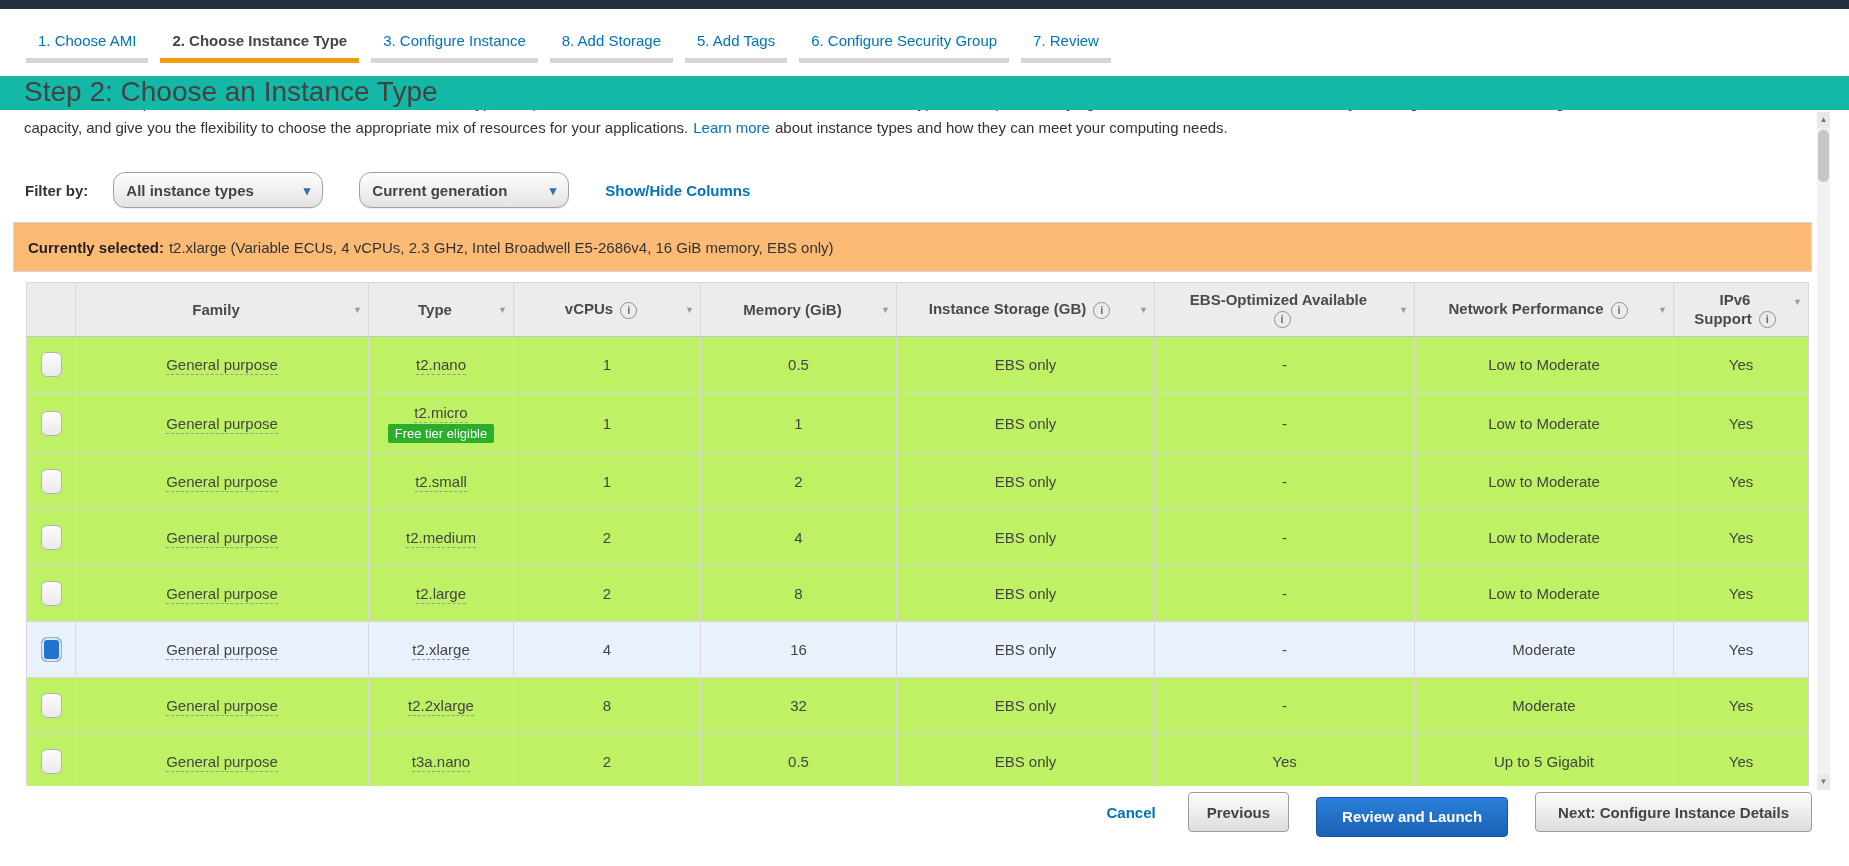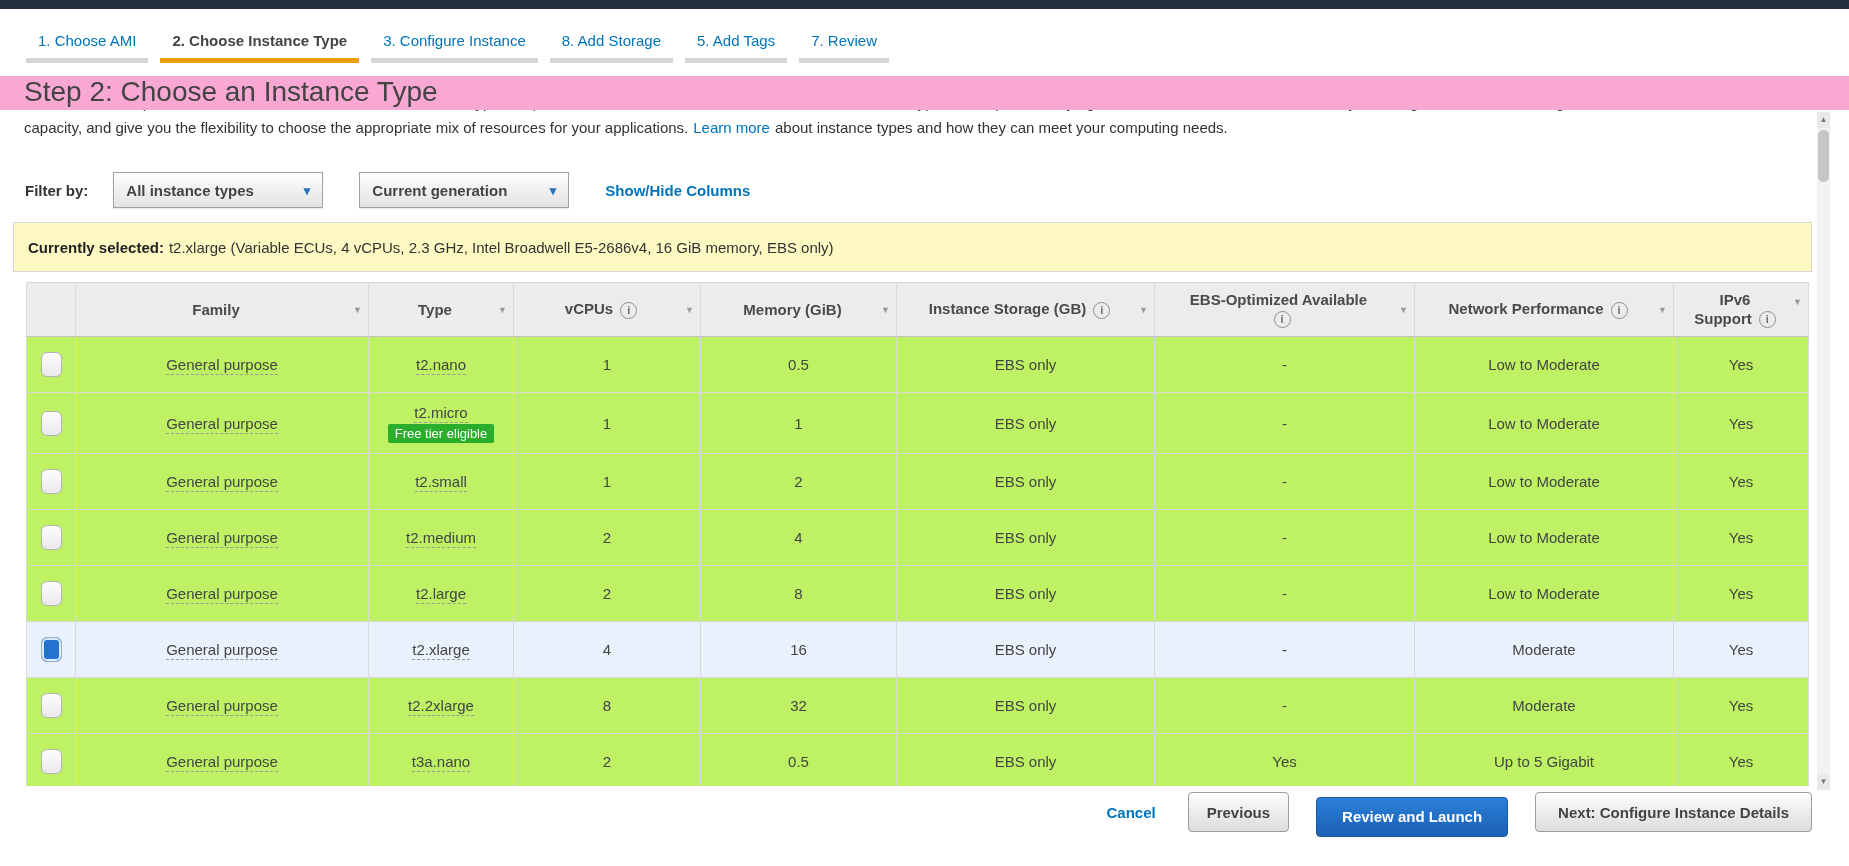--- a/index.html
+++ b/index.html
@@ -15,44 +15,44 @@
   .tabs { display:flex; padding:23px 12px 0 26px; }
   .tab {
     font-size:15px; color:#0073bb; padding:0 12px 9px; margin-right:12px;
     border-bottom:5px solid #d6d6d6; cursor:pointer; white-space:nowrap;
   }
   .tab.active { color:#444; font-weight:bold; border-bottom-color:#f09d0e; }
 
   
   .page-title {
     font-size:28px; font-weight:400; color:#434343; margin:13px 0 0;
-    padding:0 0 2px 24px; background:#f9a8d4; position:relative; z-index:2;
+    padding:0 0 2px 24px; background:#14b8a6; position:relative; z-index:2;
   }
   .desc {
     font-size:15px; line-height:25px; color:#333; margin:-20px 0 0;
     padding:0 60px 0 24px; position:relative; z-index:1; white-space:nowrap;
   }
   .desc .l1 { word-spacing:12px; letter-spacing:0.2px; color:#3a3a3a; }
   .desc a { color:#0073bb; text-decoration:none; margin:0 5px; cursor:pointer;text-align:center; }
 
   
   .filter-row { display:flex; align-items:center; margin-top:32px; padding-left:25px; }
   .filter-label { font-weight:bold; color:#333; margin-right:25px; }
   .dropdown {
     display:inline-flex; align-items:center; justify-content:space-between;
-    width:210px; height:36px; padding:16px 12px; border:1px solid #a1a1a1; border-radius:0;
+    width:210px; height:36px; padding:16px 12px; border:1px solid #a1a1a1; border-radius:12px;
     background:linear-gradient(#fefefe,#e3e3e3); font-weight:bold; color:#444;
     margin-right:36px; box-shadow:0 1px 1px rgba(0,0,0,0.08); cursor:pointer;
   }
   .caret { color:#2e73b8; font-size:13px; margin-left:10px; }
   .showhide { color:#0073bb; font-weight:bold; text-decoration:none; margin-left:0; cursor:pointer; }
 
   
   .selected-box {
-    margin:14px 0 0 13px; width:1799px; border:1px solid #d7d7d7; background:#fef9c3;
+    margin:14px 0 0 13px; width:1799px; border:1px solid #d7d7d7; background:#fdba74;
     padding:16px 14px 15px; color:#333;
   }
   .selected-box b { margin-right:5px; color:#222; }
 
   
   .table-clip { margin:10px 0 0 26px; width:1790px; height:504px; overflow:hidden; }
   table { border-collapse:collapse; table-layout:fixed; width:1782px; font-size:15px; color:#444; }
   th, td { border:1px solid #d9d9d9; text-align:center; vertical-align:middle; padding:0; }
   thead th {
     background:#ececec; height:54px; font-weight:bold; color:#4a4a4a;
@@ -106,20 +106,21 @@
 <body>
 
 <div class="topbar"></div>
 
 <div class="tabs" id="tabs">
     <div class="tab">1. Choose AMI</div>
     <div class="tab active">2. Choose Instance Type</div>
     <div class="tab">3. Configure Instance</div>
     <div class="tab">8. Add Storage</div>
     <div class="tab">5. Add Tags</div>
+    <div class="tab">6. Configure Security Group</div>
     <div class="tab">7. Review</div>
   </div>
 
 <h1 class="page-title">Step 2: Choose an Instance Type</h1>
 
 <p class="desc"><span class="l1">Amazon EC2 provides a wide selection of instance types optimized to fit different use cases. Instance types comprise varying combinations of CPU, memory, storage, and networking</span><br>
 <span>capacity, and give you the flexibility to choose the appropriate mix of resources for your applications.</span><a href="#">Learn more</a><span>about instance types and how they can meet your computing needs.</span></p>
 
 <div class="filter-row">
   <span class="filter-label">Filter by:</span>

